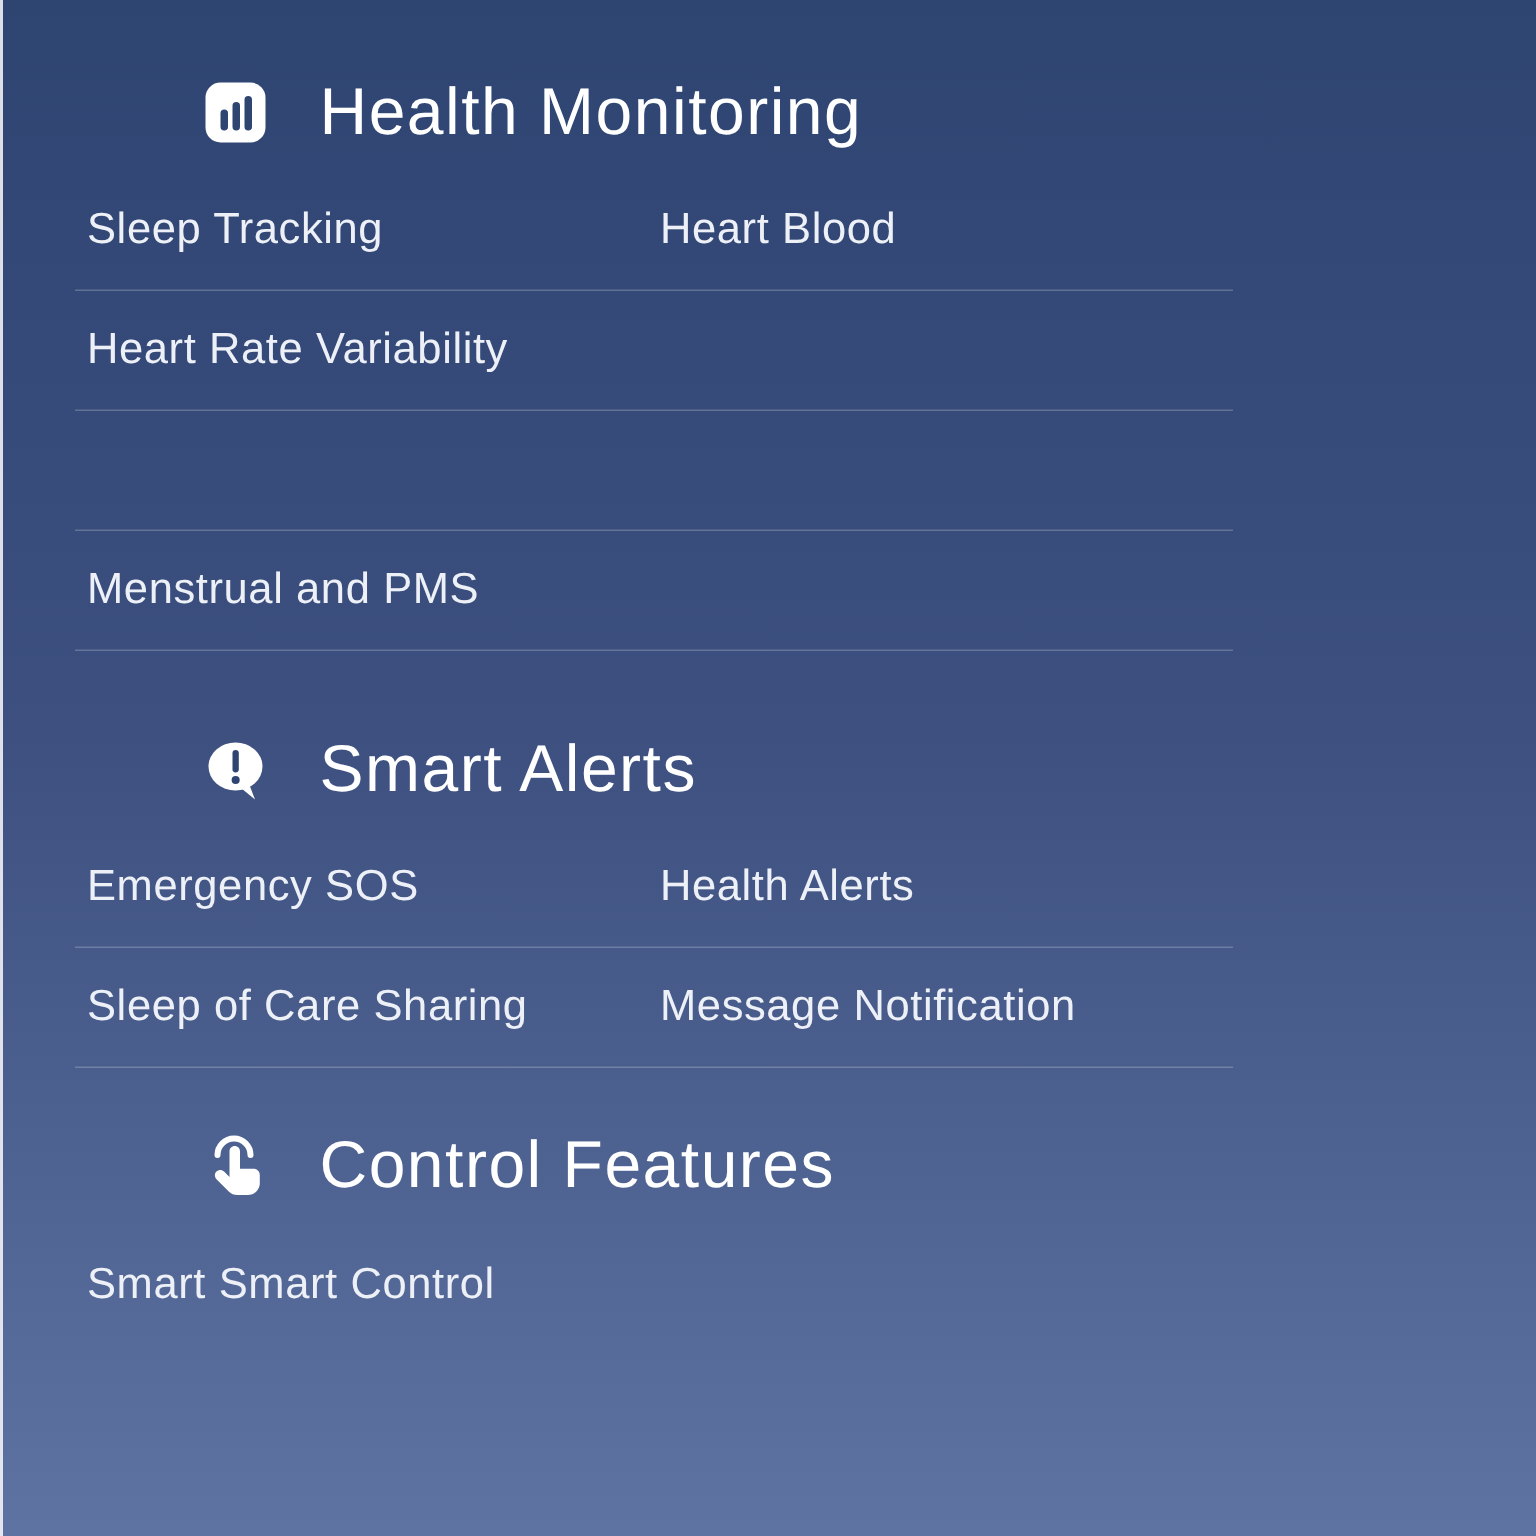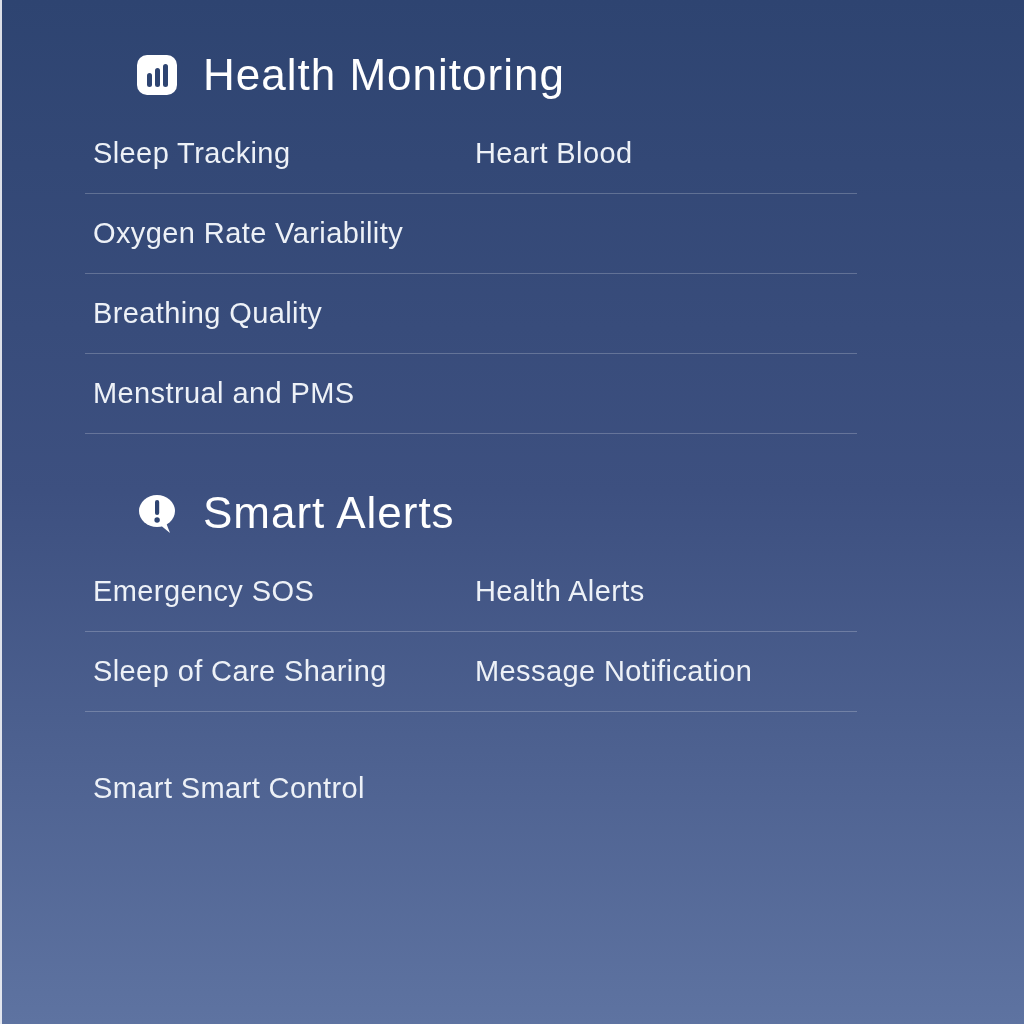--- a/index.html
+++ b/index.html
@@ -15,31 +15,31 @@
     overflow: hidden;
   }
   .edge-left {
     position: absolute; left: 0; top: 0;
     width: 2px; height: 100%;
     background: rgba(250, 250, 252, 0.85);
   }
   .content { position: absolute; inset: 0; padding-top: 46px; box-sizing: border-box; }
 
   .section-header {
-    display: flex; align-items: center; gap: 22px;
+    display: flex; align-items: center; gap: 32px;
     margin-left: 133px; height: 58px; margin-bottom: 10px;
   }
   .icon-box { width: 48px; height: 48px; display: flex; align-items: center; justify-content: center; flex: none; }
   .icon-box svg { display: block; }
   .section-title {
     margin: 0; font-size: 44px; font-weight: 400;
     color: #ffffff; letter-spacing: 1px; white-space: nowrap;
   }
 
-  .rows { margin-left: 85px; width: 772px; }
+  .rows { margin-left: 50px; width: 772px; }
   .row {
     height: 80px; display: flex; align-items: center;
     padding-left: 8px; box-sizing: border-box;
   }
   .row.divided { border-bottom: 1px solid rgba(255, 255, 255, 0.22); }
   .cell {
     font-size: 29px; font-weight: 400; color: #edf1f7;
     letter-spacing: 0.4px; white-space: nowrap;
   }
   .cell.left { width: 382px; flex: none; }
@@ -68,24 +68,23 @@
           </svg>
         </span>
         <h2 class="section-title">Health Monitoring</h2>
       </div>
       <div class="rows">
         <div class="row divided">
           <span class="cell left">Sleep Tracking</span>
           <span class="cell right">Heart Blood</span>
         </div>
         <div class="row divided">
-          <span class="cell right">Oxygen Rate Variability</span>
+          <span class="cell right">Heart Rate Variability</span>
         </div>
         <div class="row divided">
-          <span class="cell right">Breathing Quality</span>
         </div>
         <div class="row divided">
           <span class="cell left">Menstrual and PMS</span>
         </div>
       </div>
     </section>
 
     <section class="section-alerts">
       <div class="section-header">
         <span class="icon-box">
@@ -104,20 +103,33 @@
           <span class="cell left">Health Alerts</span>
         </div>
         <div class="row divided">
           <span class="cell left">Sleep of Care Sharing</span>
           <span class="cell right">Message Notification</span>
         </div>
       </div>
     </section>
 
     <section class="section-control">
+      <div class="section-header">
+        <span class="icon-box">
+          <svg width="48" height="48" viewBox="0 0 48 48">
+            <path d="M 12 17 A 11 11 0 0 1 34 17" stroke="#ffffff" stroke-width="4" fill="none" stroke-linecap="round"></path>
+            <path d="M 23.5 11 c -2 0 -3.5 1.6 -3.5 3.6 v 17 l -3.6 -3.6
+                     c -1.4 -1.4 -3.7 -1.4 -5.1 0 c -1.4 1.4 -1.4 3.7 0 5.1
+                     l 8.2 8.2 c 1.5 1.5 3.6 2.4 5.7 2.4 h 6.9
+                     c 4.5 0 8.1 -3.6 8.1 -8.1 v -5.3 c 0 -2.3 -1.8 -4.1 -4.1 -4.1
+                     h -9.1 v -11.6 c 0 -2 -1.5 -3.6 -3.5 -3.6 z" fill="#ffffff"></path>
+          </svg>
+        </span>
+        <h2 class="section-title">Control Features</h2>
+      </div>
       <div class="rows">
         <div class="row">
           <span class="cell left">Smart Smart Control</span>
         </div>
       </div>
     </section>
 
   </div>
 </div>
 

